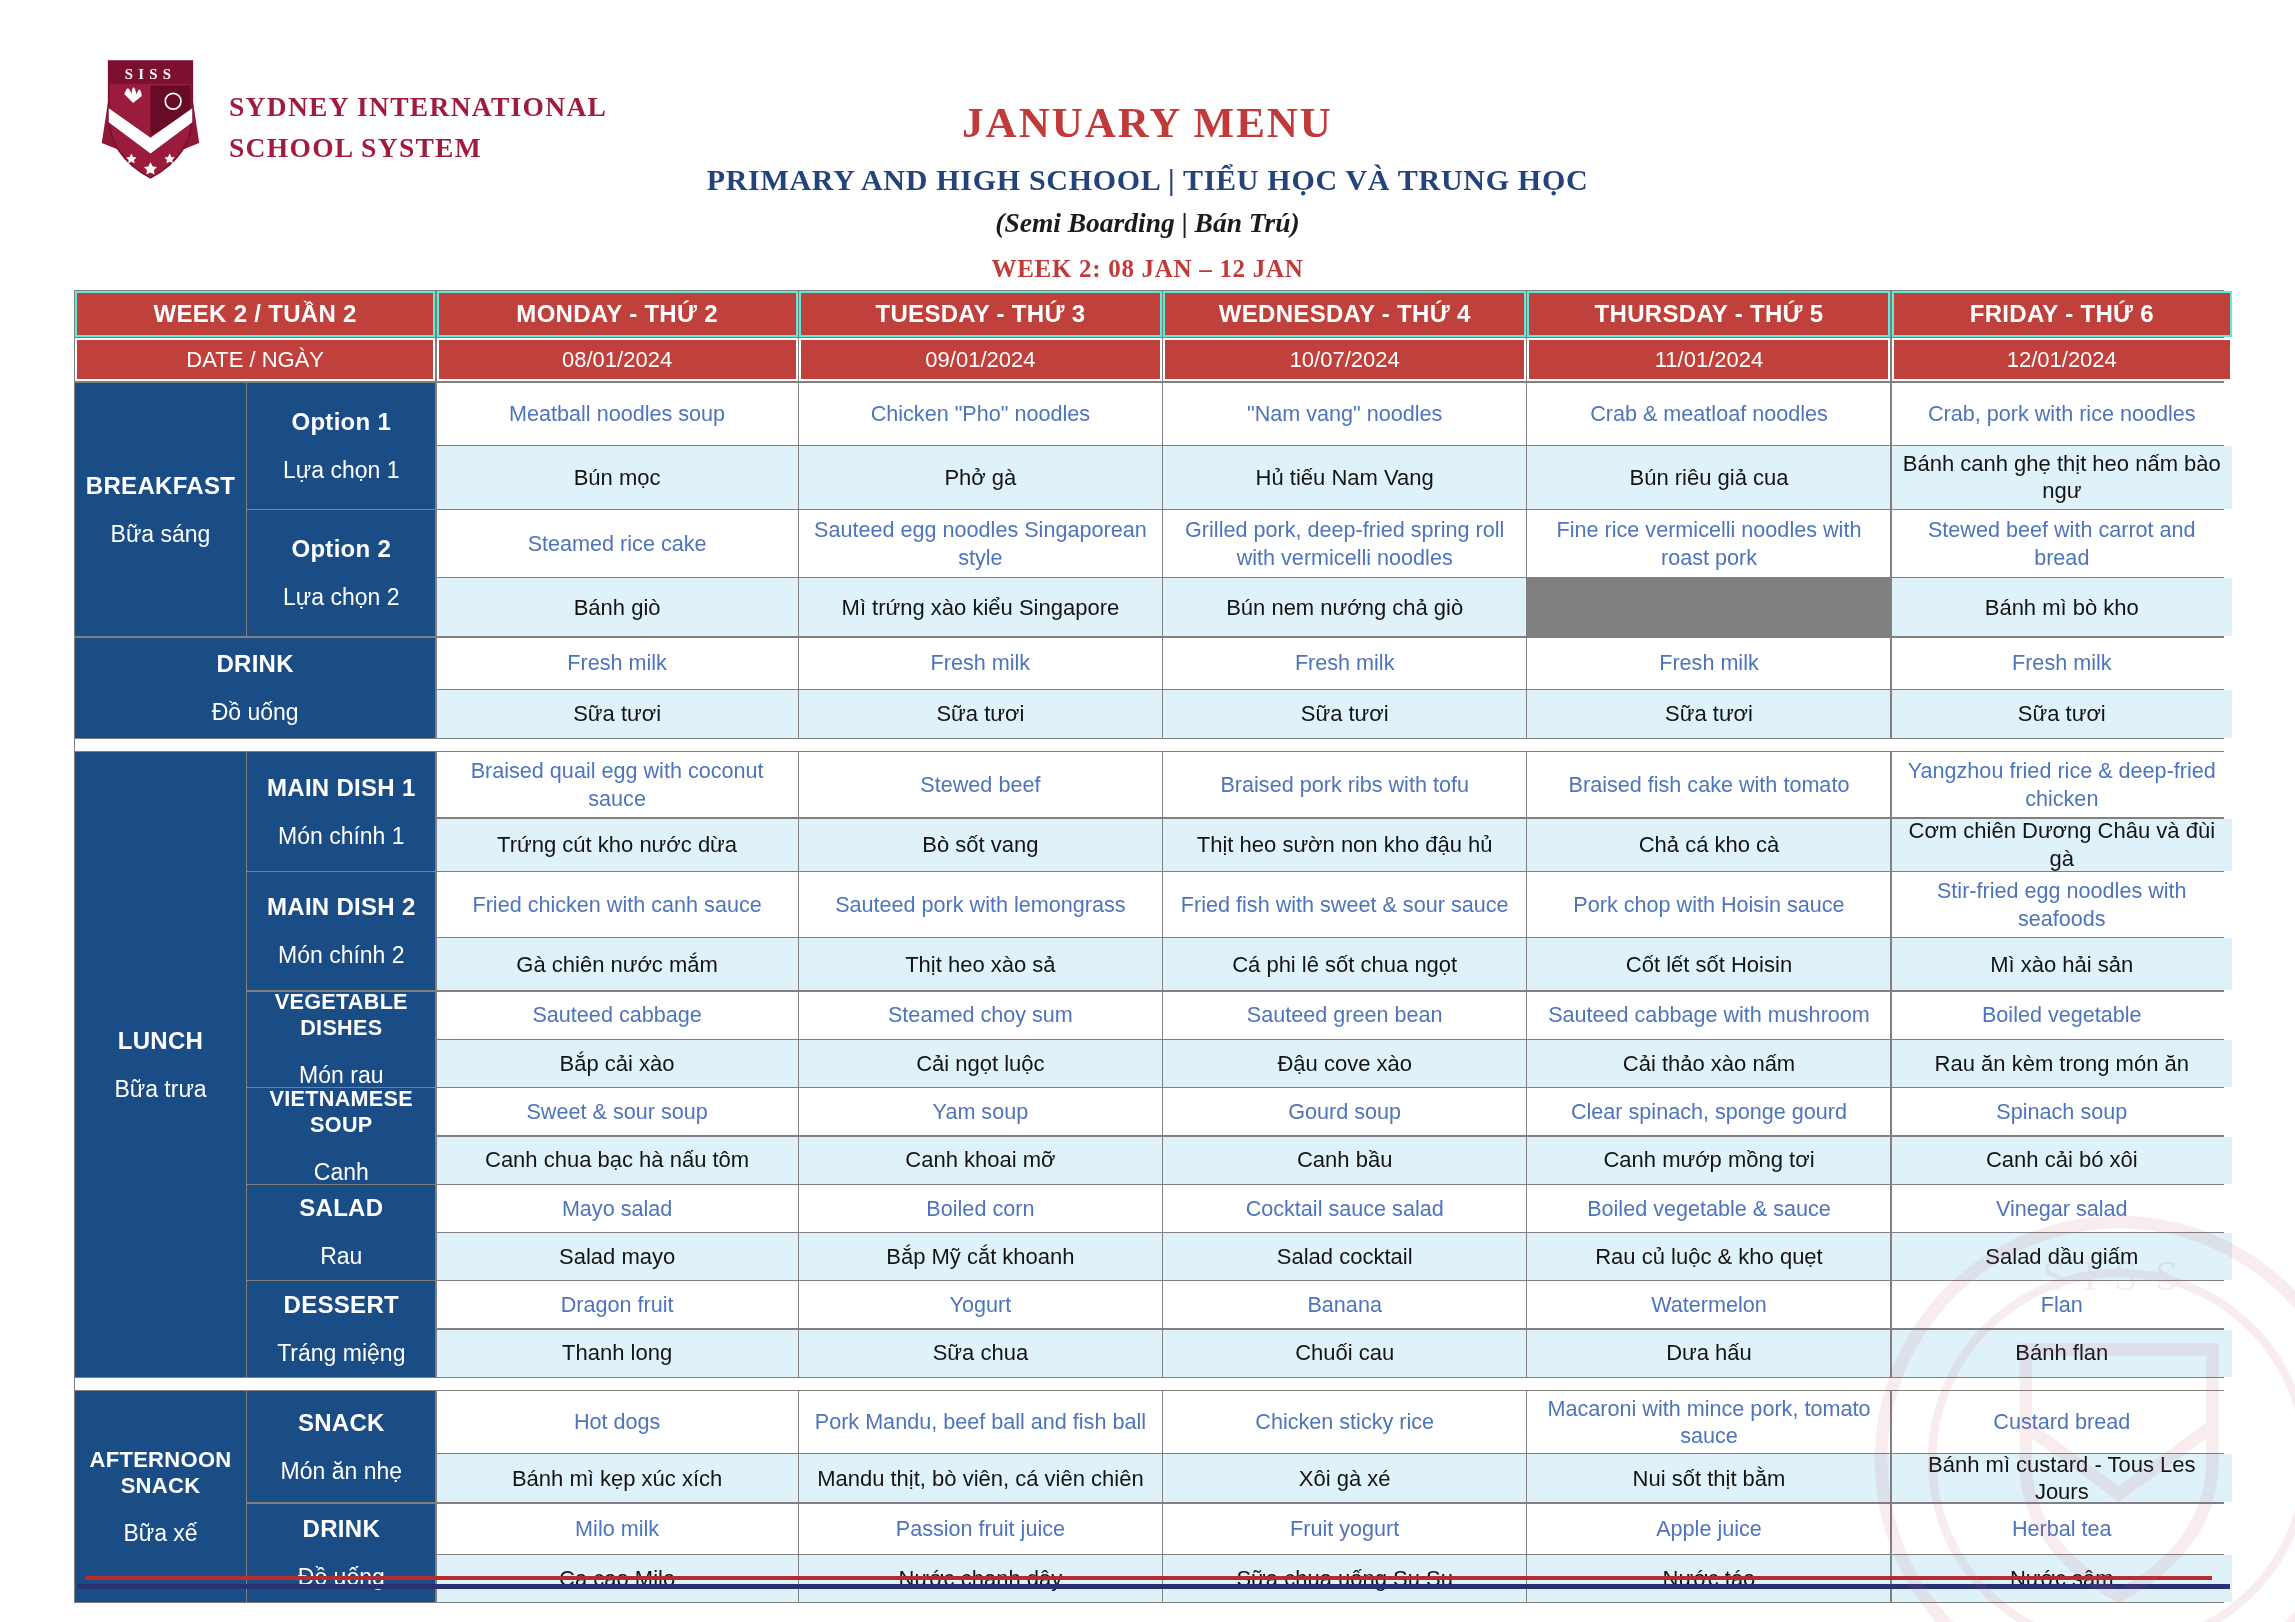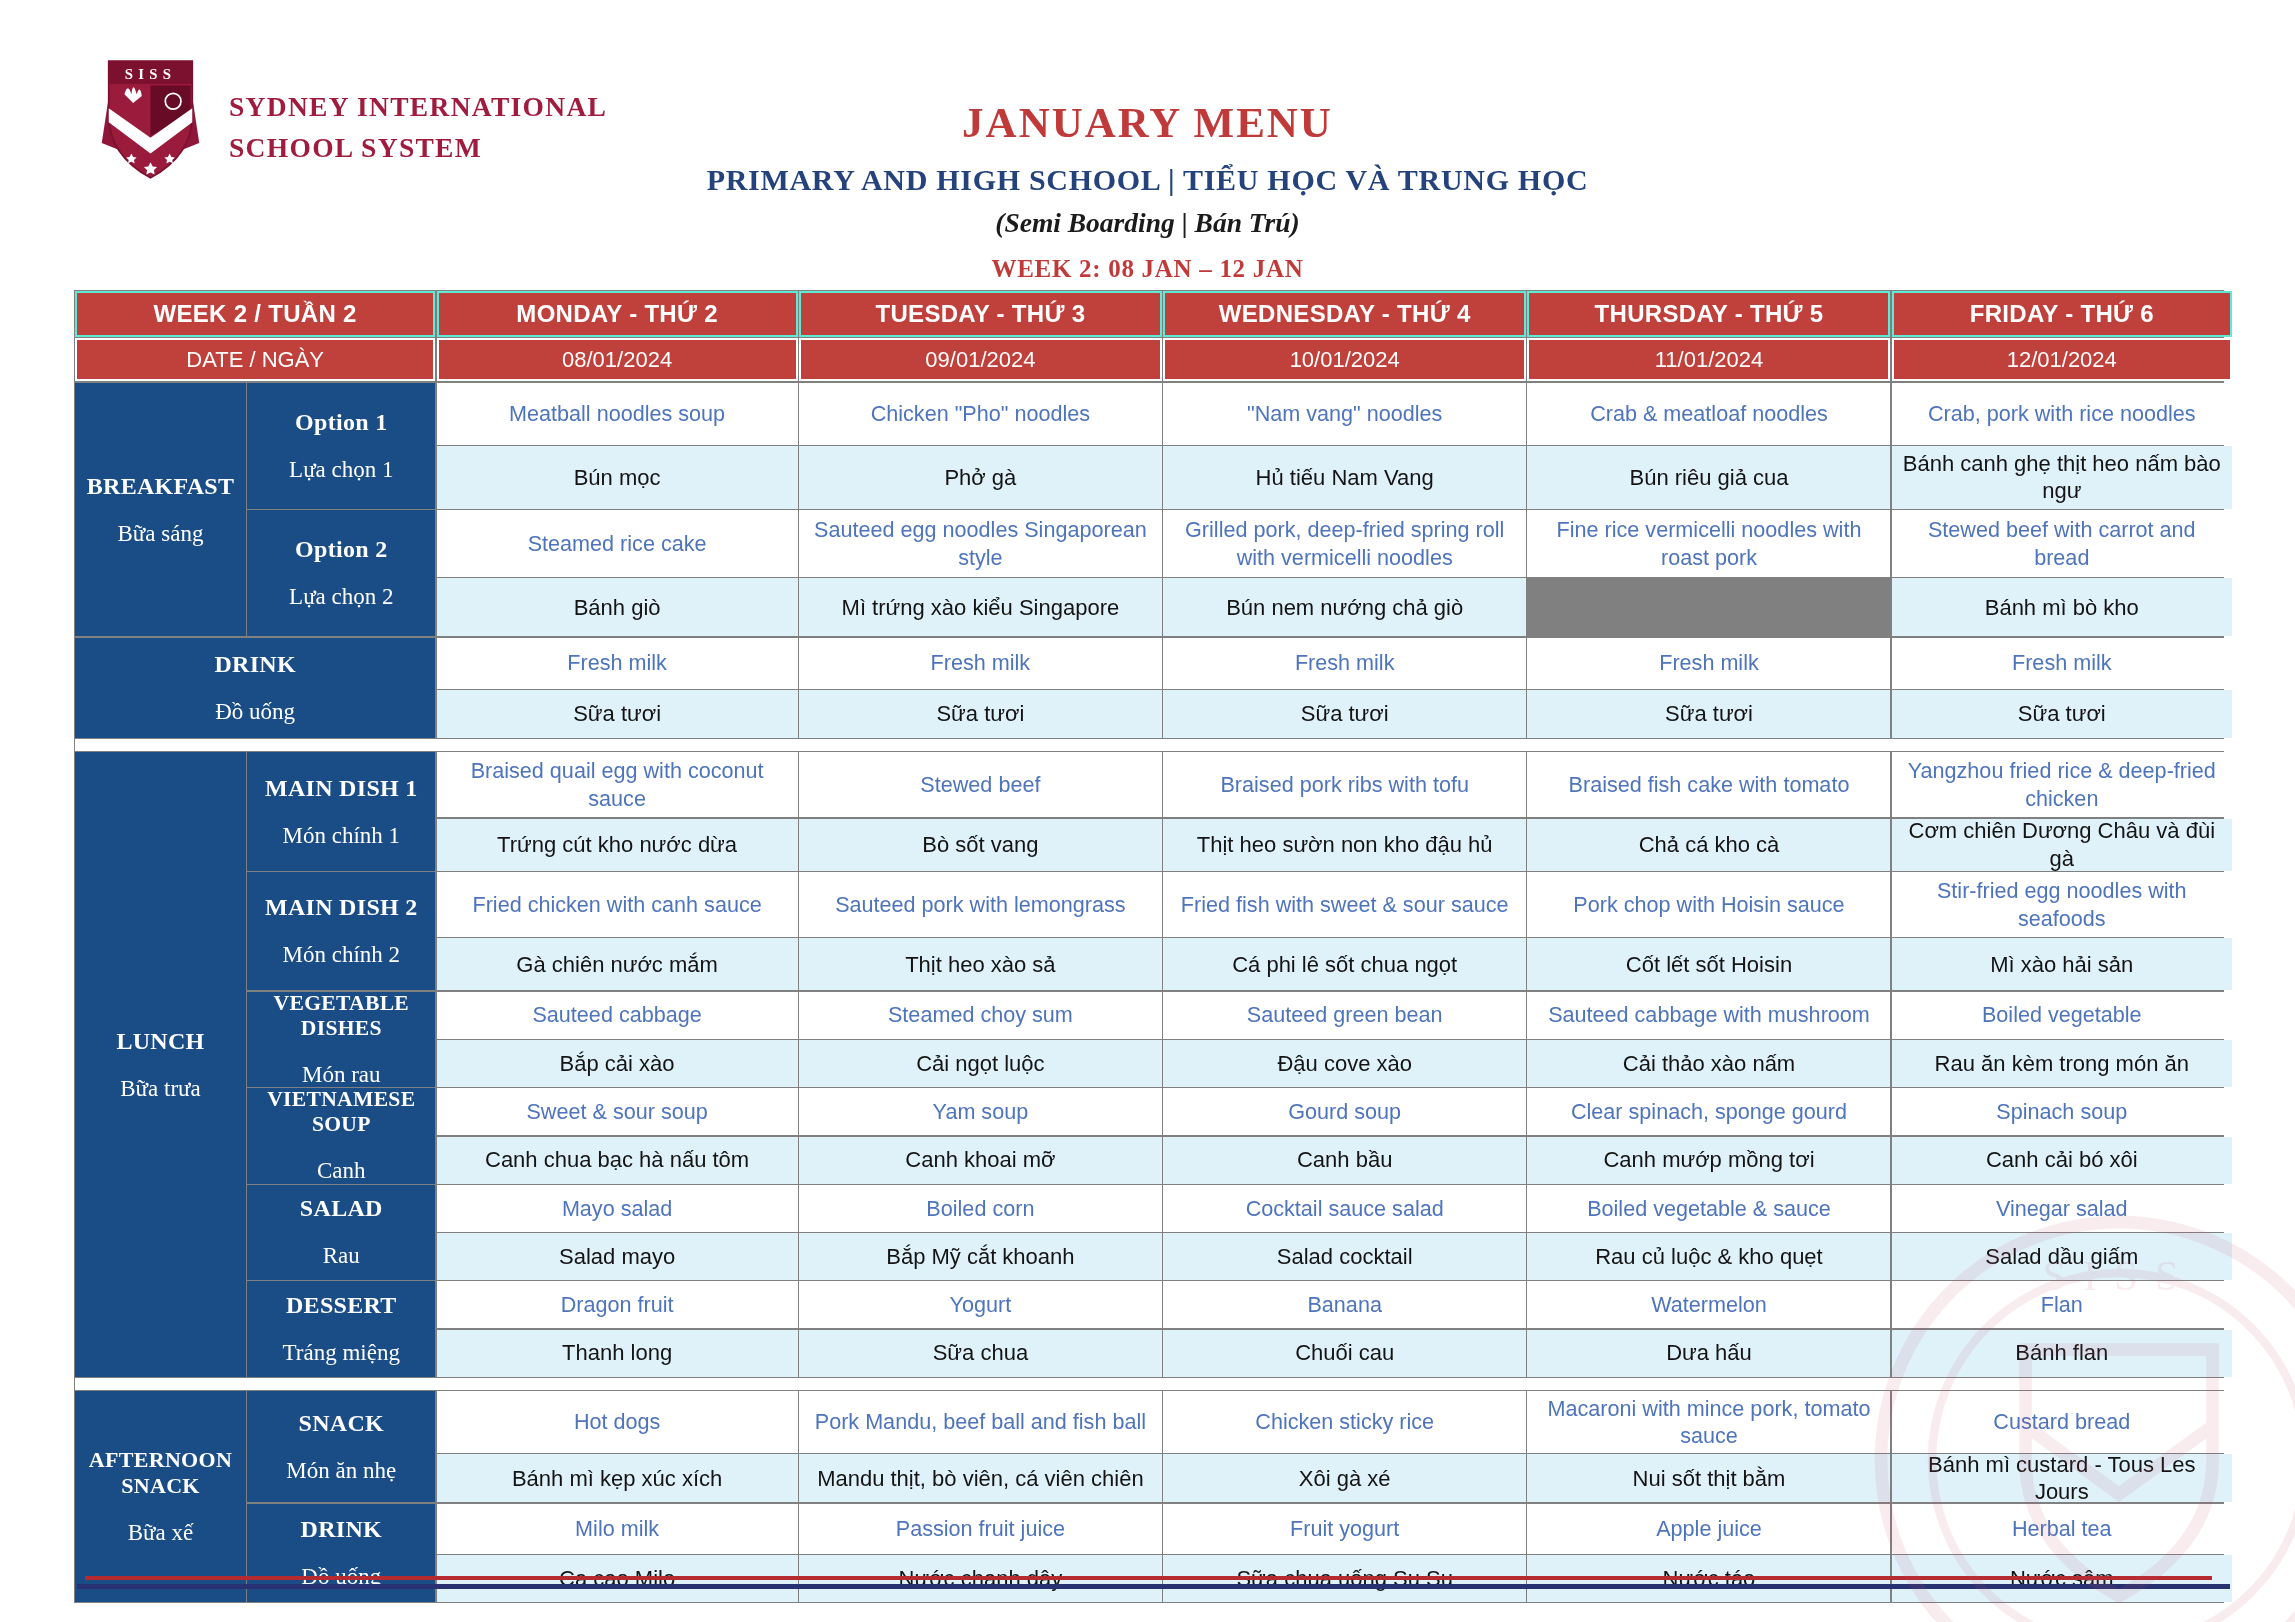--- a/index.html
+++ b/index.html
@@ -25,21 +25,21 @@
               display:grid;gap:1.3px;background:#808080;border:1.3px solid #808080;
               grid-template-columns:171px 188px 361px 363px 363px 363px 340px;
               grid-template-rows:46px 43px 62px 63px 67px 58px 51px 48px 11.8px
                                  65px 52px 65px 52px 47px 47px 47px 47px 47px 47px 47px 47px
                                  11.8px 62px 48px 50px 47px;}
   .c{display:flex;flex-direction:column;align-items:center;justify-content:center;
      text-align:center;padding:2.6px 9.2px;box-sizing:border-box;}
   .hd{background:#C0413B;color:#ffffff;font-weight:700;font-size:24px;
       letter-spacing:0.3px;border:2px solid #5eead4;}
   .hd2{background:#C0413B;color:#ffffff;font-weight:400;font-size:22px;border:2px solid #ffffff;}
-  .lbl{background:#1A4C86;color:#ffffff;gap:21px;font-family:Liberation Serif, serif;}
+  .lbl{background:#1A4C86;color:#ffffff;gap:21px;}
   .lbl .l1{font-size:24px;font-weight:600;letter-spacing:0.3px;}
   .lbl .l2{font-size:23px;font-weight:500;}
   .en{background:#ffffff;color:#4E74BC;font-size:21.6px;font-weight:500;line-height:1.28;}
   .vn{background:#DFF1F9;color:#141414;font-size:22px;font-weight:500;line-height:1.25;}
   .gapband{background:#ffffff;}
 
   
   .rule-red{position:absolute;left:85px;width:2127px;top:1576px;height:3.9px;background:#B62B30;}
   .rule-navy{position:absolute;left:77px;width:2153px;top:1584px;height:5.2px;background:#283272;}
   .watermark{position:absolute;right:-79px;bottom:-92px;opacity:0.10;pointer-events:none;}
@@ -79,21 +79,21 @@
 
   <div class="c hd" style="grid-area:1/1/2/3">WEEK 2 / TUẦN 2</div>
   <div class="c hd" style="grid-area:1/3">MONDAY - THỨ 2</div>
   <div class="c hd" style="grid-area:1/4">TUESDAY - THỨ 3</div>
   <div class="c hd" style="grid-area:1/5">WEDNESDAY - THỨ 4</div>
   <div class="c hd" style="grid-area:1/6">THURSDAY - THỨ 5</div>
   <div class="c hd" style="grid-area:1/7">FRIDAY - THỨ 6</div>
   <div class="c hd2" style="grid-area:2/1/3/3">DATE / NGÀY</div>
   <div class="c hd2" style="grid-area:2/3">08/01/2024</div>
   <div class="c hd2" style="grid-area:2/4">09/01/2024</div>
-  <div class="c hd2" style="grid-area:2/5">10/01/2024</div>
+  <div class="c hd2" style="grid-area:2/5">10/07/2024</div>
   <div class="c hd2" style="grid-area:2/6">11/01/2024</div>
   <div class="c hd2" style="grid-area:2/7">12/01/2024</div>
 
   <div class="c lbl" style="grid-area:3/1/7/2">
     <span class="l1">BREAKFAST</span>
     <span class="l2">Bữa sáng</span>
   </div>
   <div class="c lbl" style="grid-area:3/2/5/3">
     <span class="l1">Option 1</span>
     <span class="l2">Lựa chọn 1</span>

